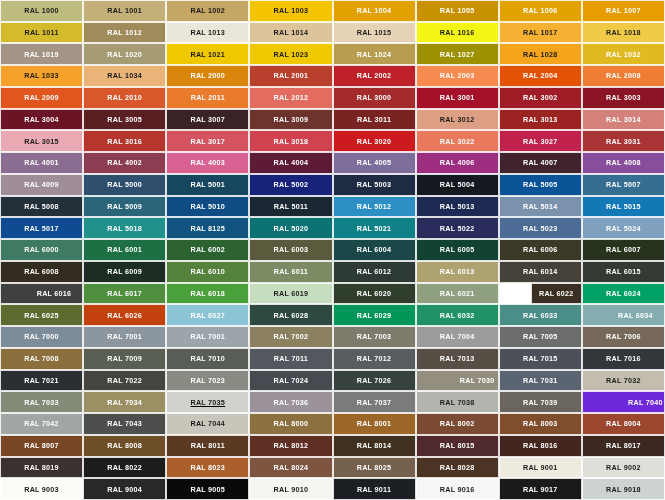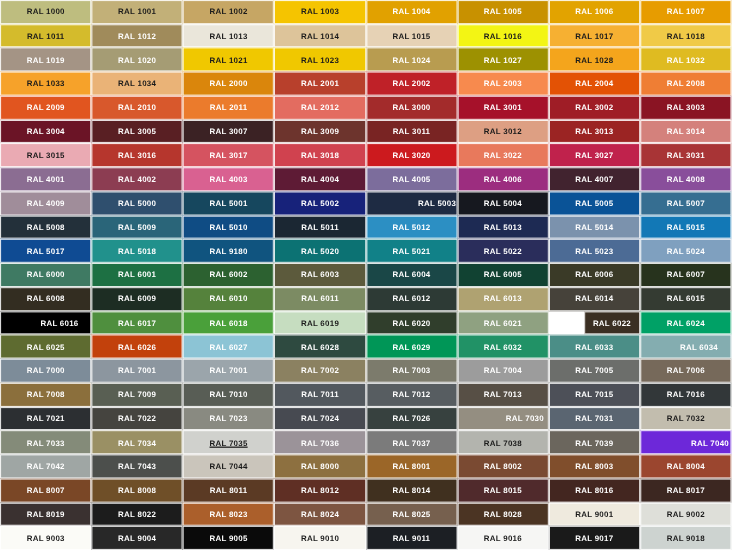--- a/index.html
+++ b/index.html
@@ -245,21 +245,21 @@
     </div>
     <div class="swatch dark" style="background: rgb(47, 79, 110);">
       <span class="label">RAL 5000</span>
     </div>
     <div class="swatch dark" style="background: rgb(22, 71, 94);">
       <span class="label">RAL 5001</span>
     </div>
     <div class="swatch dark" style="background: rgb(23, 34, 122);">
       <span class="label">RAL 5002</span>
     </div>
-    <div class="swatch dark" style="background: rgb(30, 43, 67); justify-content: flex-end;">
+    <div class="swatch dark" style="background: rgb(30, 43, 67);">
       <span class="label">RAL 5003</span>
     </div>
     <div class="swatch dark" style="background: rgb(22, 24, 31);">
       <span class="label">RAL 5004</span>
     </div>
     <div class="swatch dark" style="background: rgb(10, 83, 151);">
       <span class="label">RAL 5005</span>
     </div>
     <div class="swatch dark" style="background: rgb(54, 110, 145);">
       <span class="label">RAL 5007</span>
@@ -288,21 +288,21 @@
     <div class="swatch dark" style="background: rgb(18, 120, 182);">
       <span class="label">RAL 5015</span>
     </div>
     <div class="swatch dark" style="background: rgb(15, 75, 147);">
       <span class="label">RAL 5017</span>
     </div>
     <div class="swatch dark" style="background: rgb(33, 145, 140);">
       <span class="label">RAL 5018</span>
     </div>
     <div class="swatch dark" style="background: rgb(16, 84, 127);">
-      <span class="label">RAL 9180</span>
+      <span class="label">RAL 8125</span>
     </div>
     <div class="swatch dark" style="background: rgb(12, 114, 115);">
       <span class="label">RAL 5020</span>
     </div>
     <div class="swatch dark" style="background: rgb(17, 129, 136);">
       <span class="label">RAL 5021</span>
     </div>
     <div class="swatch dark" style="background: rgb(42, 45, 91);">
       <span class="label">RAL 5022</span>
     </div>
@@ -353,21 +353,21 @@
     </div>
     <div class="swatch dark" style="background: rgb(175, 162, 113);">
       <span class="label">RAL 6013</span>
     </div>
     <div class="swatch dark" style="background: rgb(70, 66, 58);">
       <span class="label">RAL 6014</span>
     </div>
     <div class="swatch dark" style="background: rgb(52, 59, 50);">
       <span class="label">RAL 6015</span>
     </div>
-    <div class="swatch dark" style="background: #000000; padding-left: 25px;">
+    <div class="swatch dark" style="background: #404040; padding-left: 25px;">
       <span class="label">RAL 6016</span>
     </div>
     <div class="swatch dark" style="background: rgb(79, 143, 62);">
       <span class="label">RAL 6017</span>
     </div>
     <div class="swatch dark" style="background: rgb(74, 160, 58);">
       <span class="label">RAL 6018</span>
     </div>
     <div class="swatch light" style="background: rgb(198, 221, 192);">
       <span class="label">RAL 6019</span>

